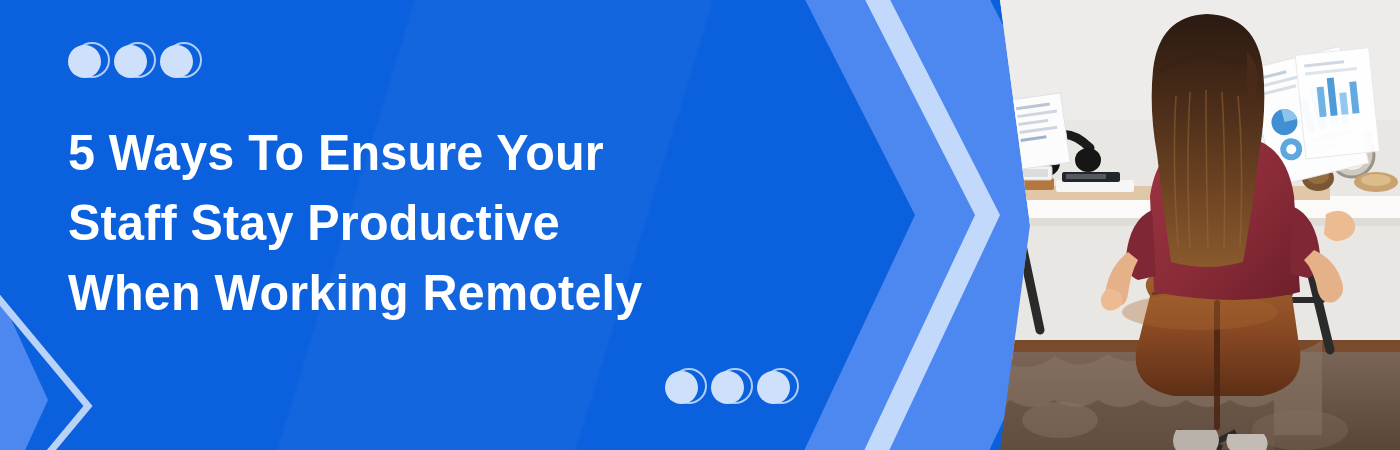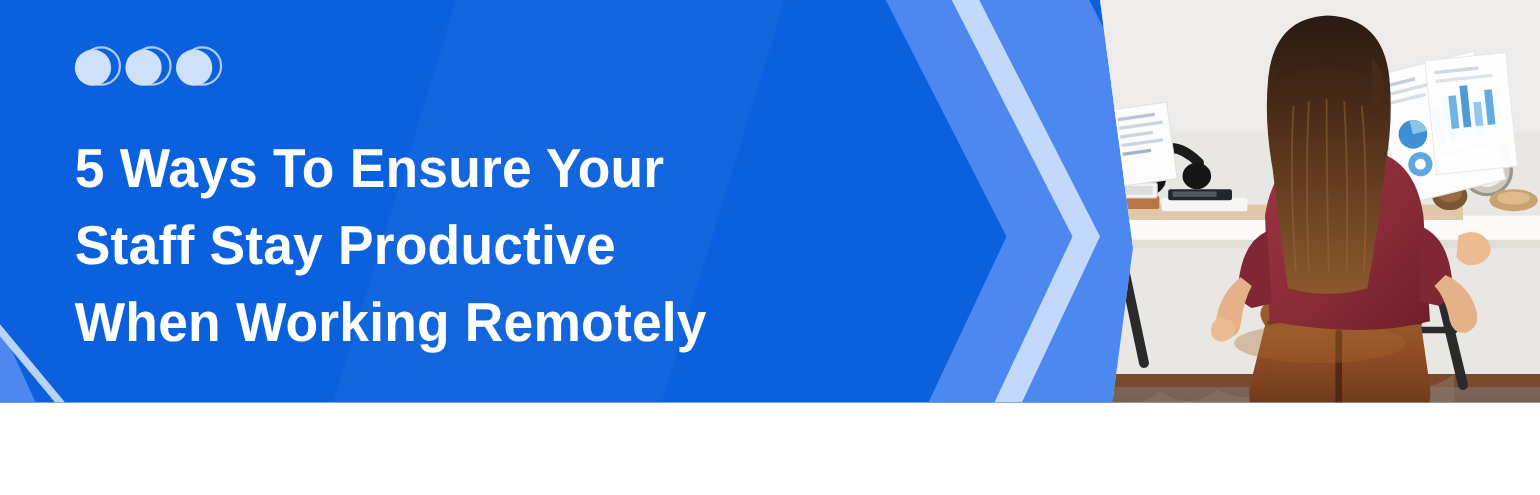--- a/index.html
+++ b/index.html
@@ -3,23 +3,23 @@
 <meta charset="utf-8">
 <title>Banner</title>
 <style>
   * { margin:0; padding:0; box-sizing:border-box; }
   html,body { background:#ffffff; }
   body { font-family:"Liberation Sans", sans-serif; }
 
   .banner{
     position:relative;
     width:1400px;
-    height:366px;
+    height:450px;
     overflow:hidden;
-    background:#000000;
+    background:#4c1d95;
   }
 
   
   .blue-panel{
     position:absolute; left:0; top:0; width:1010px; height:450px;
     background:#0b60dd;
   }
   
   .panel-sheen{
     position:absolute; left:0; top:0; width:1010px; height:450px;

